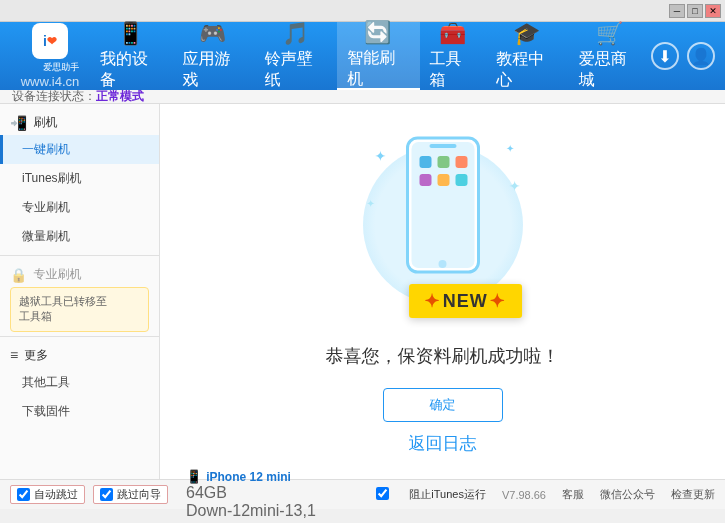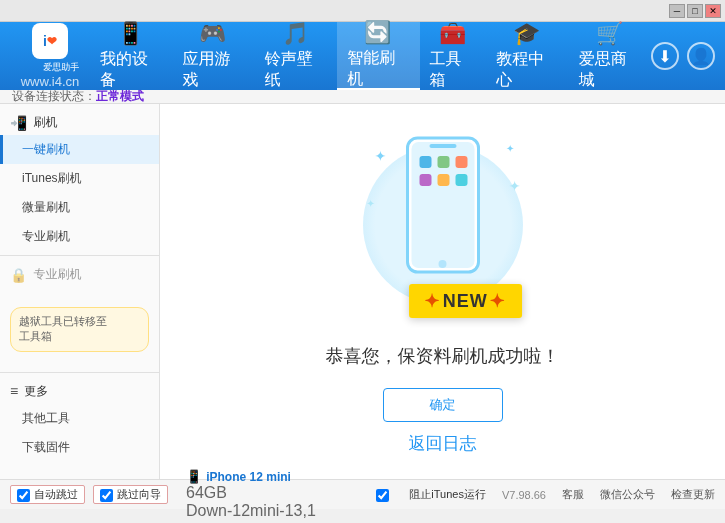--- a/index.html
+++ b/index.html
@@ -126,24 +126,24 @@
     .sidebar-item.active {
       background: #e3f2fd;
       color: #1976D2;
       border-left: 3px solid #1976D2;
       padding-left: 19px;
     }
     .sidebar-divider { height: 1px; background: #e0e0e0; margin: 4px 0; }
     .sidebar-disabled { opacity: 0.5; pointer-events: none; }
 
     .sidebar-warning {
-      margin: 20px 10px;
+      margin: 0 10px;
       background: #fff8e1;
       border: 1px solid #ffe082;
-      border-radius: 11px;
+      border-radius: 4px;
       padding: 6px 8px;
       font-size: 11px;
       color: #666;
       line-height: 1.4;
     }
 
     
     .content {
       flex: 1;
       display: flex;
@@ -203,21 +203,21 @@
       border-top: 1px solid #ddd;
       display: flex;
       align-items: center;
       padding: 0 10px;
       position: relative;
     }
     .bottom-left {
       display: flex; align-items: center; gap: 8px;
     }
     .checkbox-group {
-      display: flex; align-items: flex-end; gap: 4px;
+      display: flex; align-items: center; gap: 4px;
       border: 1px solid #e0a0a0;
       padding: 1px 6px;
       border-radius: 2px;
       background: white;
     }
     .checkbox-group input { cursor: pointer; }
     .checkbox-label { font-size: 11px; color: #333; cursor: pointer; }
 
     .device-info {
       margin-left: 10px;
@@ -228,21 +228,21 @@
     .bottom-right {
       margin-left: auto;
       display: flex; align-items: center; gap: 16px;
     }
     .bottom-right-item { font-size: 11px; color: #555; cursor: pointer; }
     .version-text { font-size: 11px; color: #888; }
 
     .itunes-status {
       font-size: 11px;
       color: #333;
-      display: flex; align-items: flex-end; gap: 20px;
+      display: flex; align-items: flex-start; gap: 20px;
     }
   </style>
 </head>
 <body>
 
 <div class="title-bar">
   <div class="title-bar-btn">─</div>
   <div class="title-bar-btn">□</div>
   <div class="title-bar-btn" style="background:#f08080;">✕</div>
 </div>
@@ -305,22 +305,22 @@
 
   <div class="sidebar">
 
     <div class="sidebar-section-header">
       <span class="sidebar-section-icon">📲</span>
       <span>刷机</span>
     </div>
 
     <div class="sidebar-item active">一键刷机</div>
     <div class="sidebar-item">iTunes刷机</div>
+    <div class="sidebar-item">专业刷机</div>
     <div class="sidebar-item">微量刷机</div>
-    <div class="sidebar-item">专业刷机</div>
 
     <div class="sidebar-divider"></div>
 
     <div class="sidebar-section-header sidebar-disabled">
       <span class="sidebar-section-icon">🔒</span>
       <span>专业刷机</span>
     </div>
     <div class="sidebar-warning">越狱工具已转移至<br>工具箱</div>
 
     <div class="sidebar-divider"></div>

